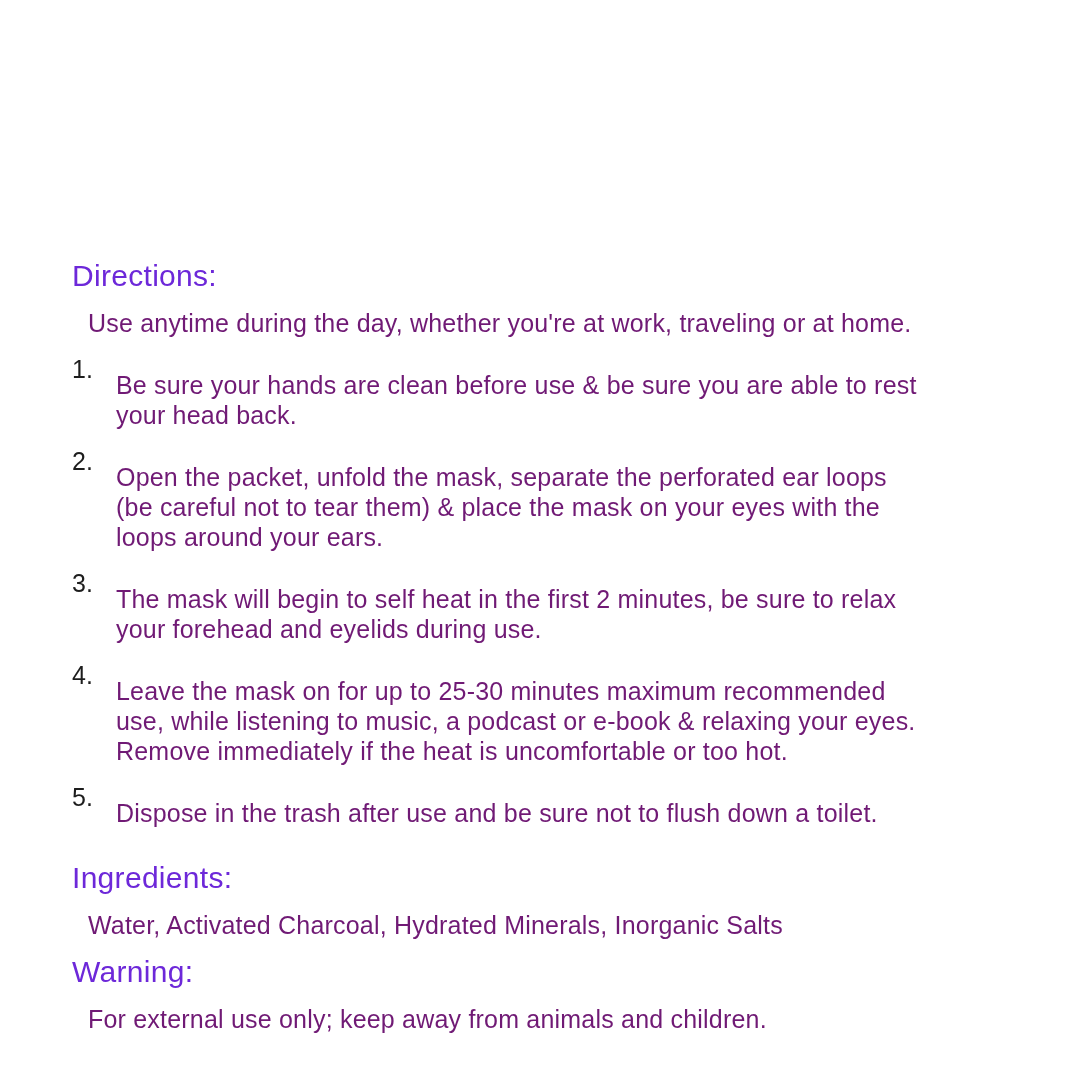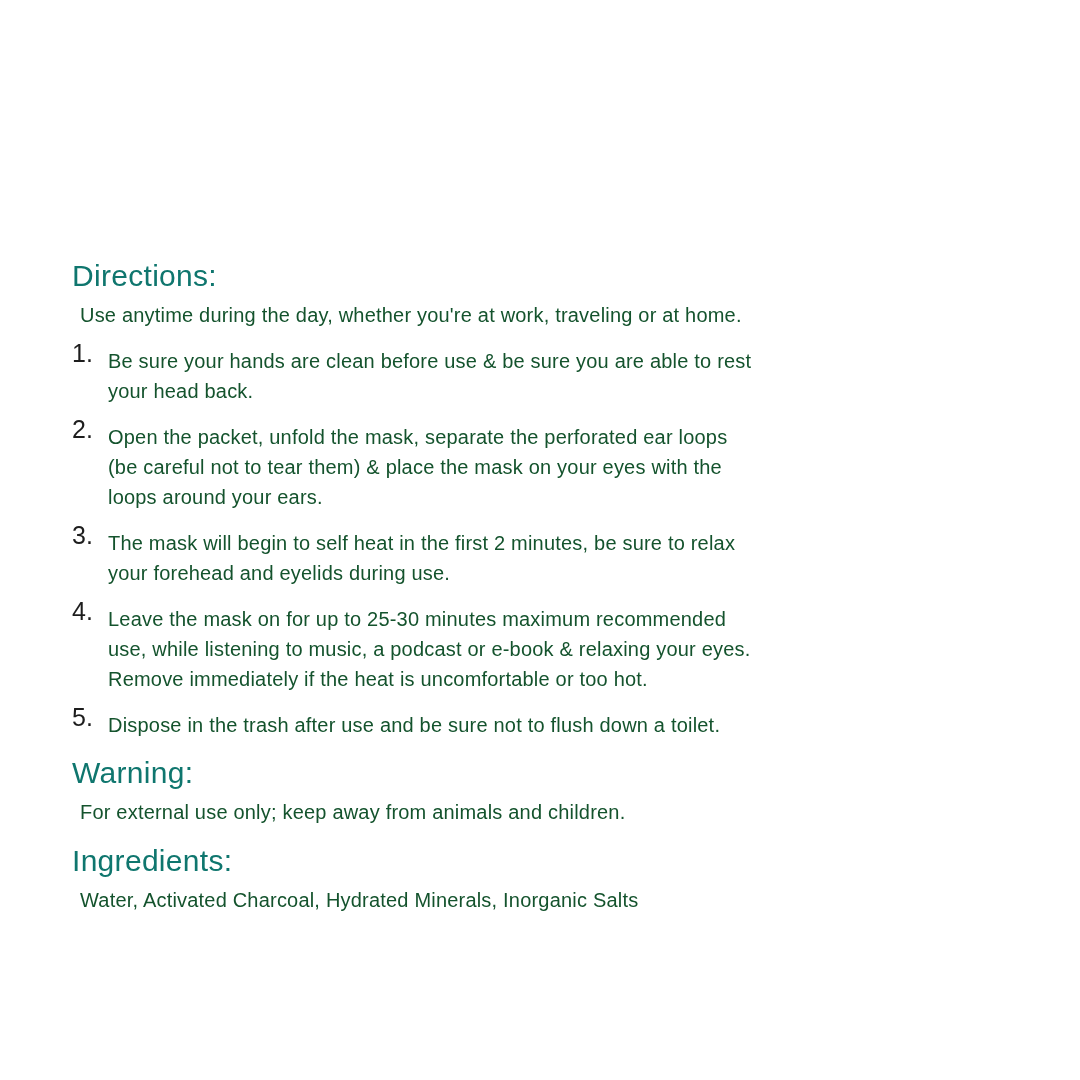--- a/index.html
+++ b/index.html
@@ -21,30 +21,30 @@
     left: 72px;
     top: 260px;
     right: 58px;
   }
   .heading {
     font-size: 30px;
     line-height: 32px;
     font-weight: 400;
     letter-spacing: 0.3px;
     margin: 0 0 6px 0;
-    color: #0f766e;
+    color: #6d28d9;
   }
   .body-text {
-    font-size: 20px;
+    font-size: 25px;
     line-height: 30px;
     font-weight: 400;
     letter-spacing: 0.2px;
-    margin: 8px;
+    margin: 16px;
     white-space: pre-line;
-    color: #14532d;
+    color: #701a75;
   }
   .steps {
     margin: 0;
     padding: 0;
   }
   .step {
     display: flex;
     align-items: flex-start;
   }
   .step .num {
@@ -96,23 +96,23 @@
 Remove immediately if the heat is uncomfortable or too hot.</div>
         </div>
         <div class="step">
           <span class="num">5.</span>
           <div class="txt body-text">Dispose in the trash after use and be sure not to flush down a toilet.</div>
         </div>
       </div>
     </section>
 
     <section>
-      <h1 class="heading warning">Warning:</h1>
-      <p class="body-text">For external use only; keep away from animals and children.</p>
+      <h1 class="heading ingredients">Ingredients:</h1>
+      <p class="body-text">Water, Activated Charcoal, Hydrated Minerals, Inorganic Salts</p>
     </section>
 
     <section>
-      <h1 class="heading ingredients">Ingredients:</h1>
-      <p class="body-text">Water, Activated Charcoal, Hydrated Minerals, Inorganic Salts</p>
+      <h1 class="heading warning">Warning:</h1>
+      <p class="body-text">For external use only; keep away from animals and children.</p>
     </section>
 
   </div>
 </div>
 
 </body></html>

